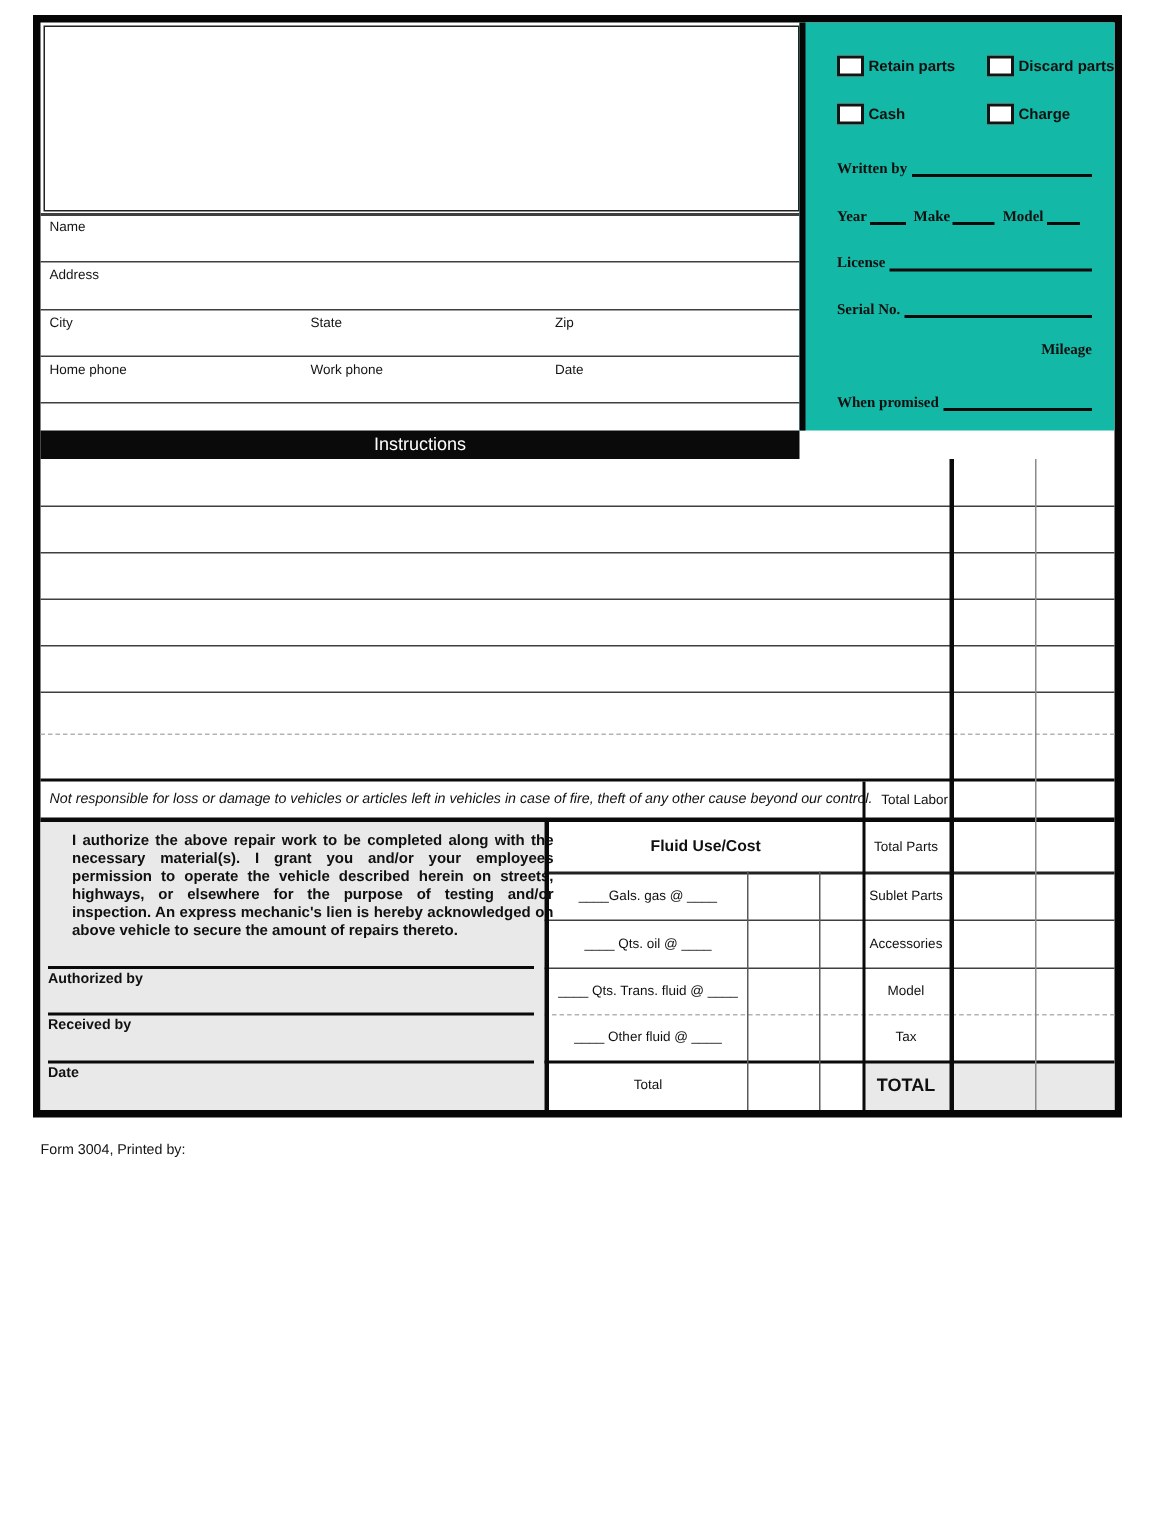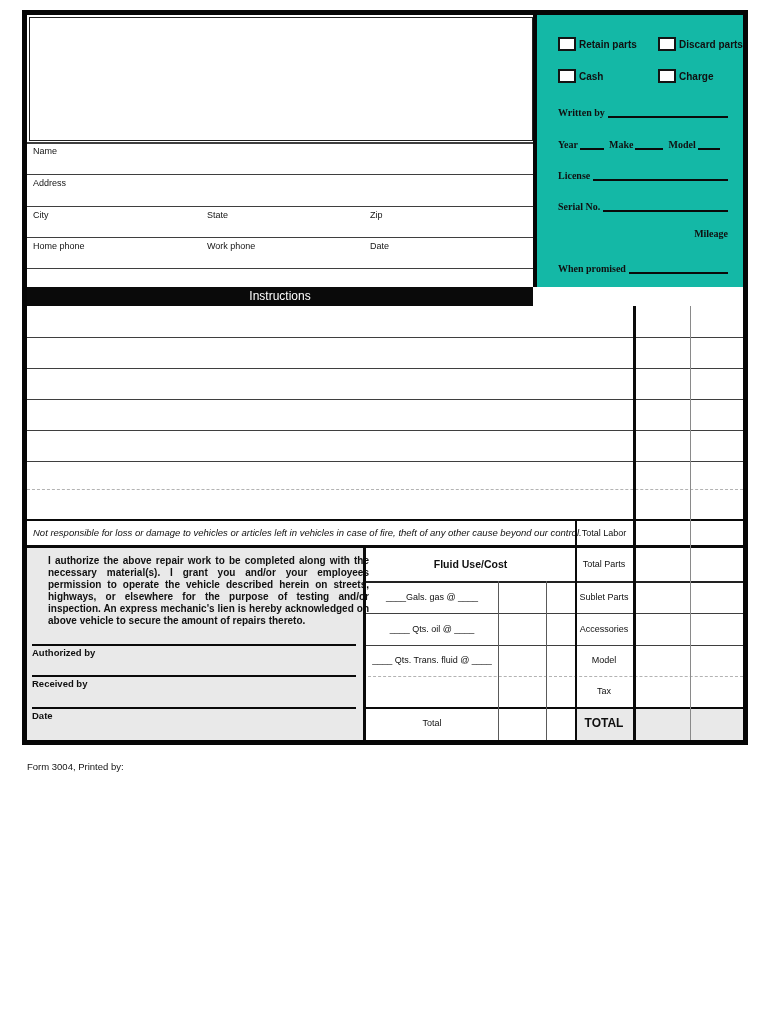--- a/index.html
+++ b/index.html
@@ -132,41 +132,42 @@
 
     <div class="line" style="left:0;top:322px;width:716px;height:1px;"></div>
     <div class="line" style="left:0;top:353px;width:716px;height:1px;"></div>
     <div class="line" style="left:0;top:384px;width:716px;height:1px;"></div>
     <div class="line" style="left:0;top:415px;width:716px;height:1px;"></div>
     <div class="line" style="left:0;top:446px;width:716px;height:1px;"></div>
     <div class="line-dash" style="left:0;top:474px;width:716px;"></div>
     <div class="line black" style="left:0;top:504px;width:716px;height:2px;"></div>
 
     <div class="disc">Not  responsible for loss or damage to vehicles or articles left in vehicles in case of fire, theft of any other cause beyond our control.</div>
-    <div class="sumlabel" style="top:506px;height:24px;line-height:24px;">Total Labor</div>
+    <div class="sumlabel" style="top:506px;height:24px;line-height:24px;text-align:right;">Total Labor</div>
     <div class="cell" style="left:609px;top:506px;width:54px;height:24px;"></div>
     <div class="cell" style="left:664px;top:506px;width:52px;height:24px;"></div>
     <div class="line black" style="left:0;top:530px;width:716px;height:3px;"></div>
 
     <div class="authbox">
       <div class="authtext">I authorize the above repair work to be completed along with the necessary material(s). I grant you and/or your employees permission to operate the vehicle described herein on streets, highways, or elsewhere for the purpose of testing and/or inspection. An express mechanic's lien is hereby acknowledged on above vehicle to secure the amount of repairs thereto.</div>
       <div class="sigline" style="top:96px;"></div>
       <div class="siglabel" style="top:99px;">Authorized by</div>
       <div class="sigline" style="top:127px;"></div>
       <div class="siglabel" style="top:130px;">Received by</div>
       <div class="sigline" style="top:159px;"></div>
       <div class="siglabel" style="top:162px;">Date</div>
     </div>
 
     <div class="gray-bg abs" style="left:548px;top:692px;width:168px;height:33px;"></div>
 
     <div class="abs" style="left:339px;top:533px;width:209px;height:33px;line-height:33px;text-align:center;font-size:10.5px;font-weight:bold;">Fluid Use/Cost</div>
     <div class="fluidlabel" style="top:566px;height:32px;line-height:32px;">____Gals. gas @ ____</div>
     <div class="fluidlabel" style="top:630px;height:31px;line-height:31px;">____ Qts. Trans. fluid @ ____</div>
     <div class="fluidlabel" style="top:598px;height:32px;line-height:32px;">____ Qts. oil @ ____</div>
+    <div class="fluidlabel" style="top:661px;height:31px;line-height:31px;">____ Other fluid @ ____</div>
     <div class="fluidlabel" style="top:692px;height:33px;line-height:33px;">Total</div>
 
     <div class="cell" style="left:472px;top:566px;width:47px;height:32px;"></div>
     <div class="cell" style="left:520px;top:566px;width:28px;height:32px;"></div>
     <div class="cell" style="left:472px;top:598px;width:47px;height:32px;"></div>
     <div class="cell" style="left:520px;top:598px;width:28px;height:32px;"></div>
     <div class="cell" style="left:472px;top:630px;width:47px;height:31px;"></div>
     <div class="cell" style="left:520px;top:630px;width:28px;height:31px;"></div>
     <div class="cell" style="left:472px;top:661px;width:47px;height:31px;"></div>
     <div class="cell" style="left:520px;top:661px;width:28px;height:31px;"></div>

